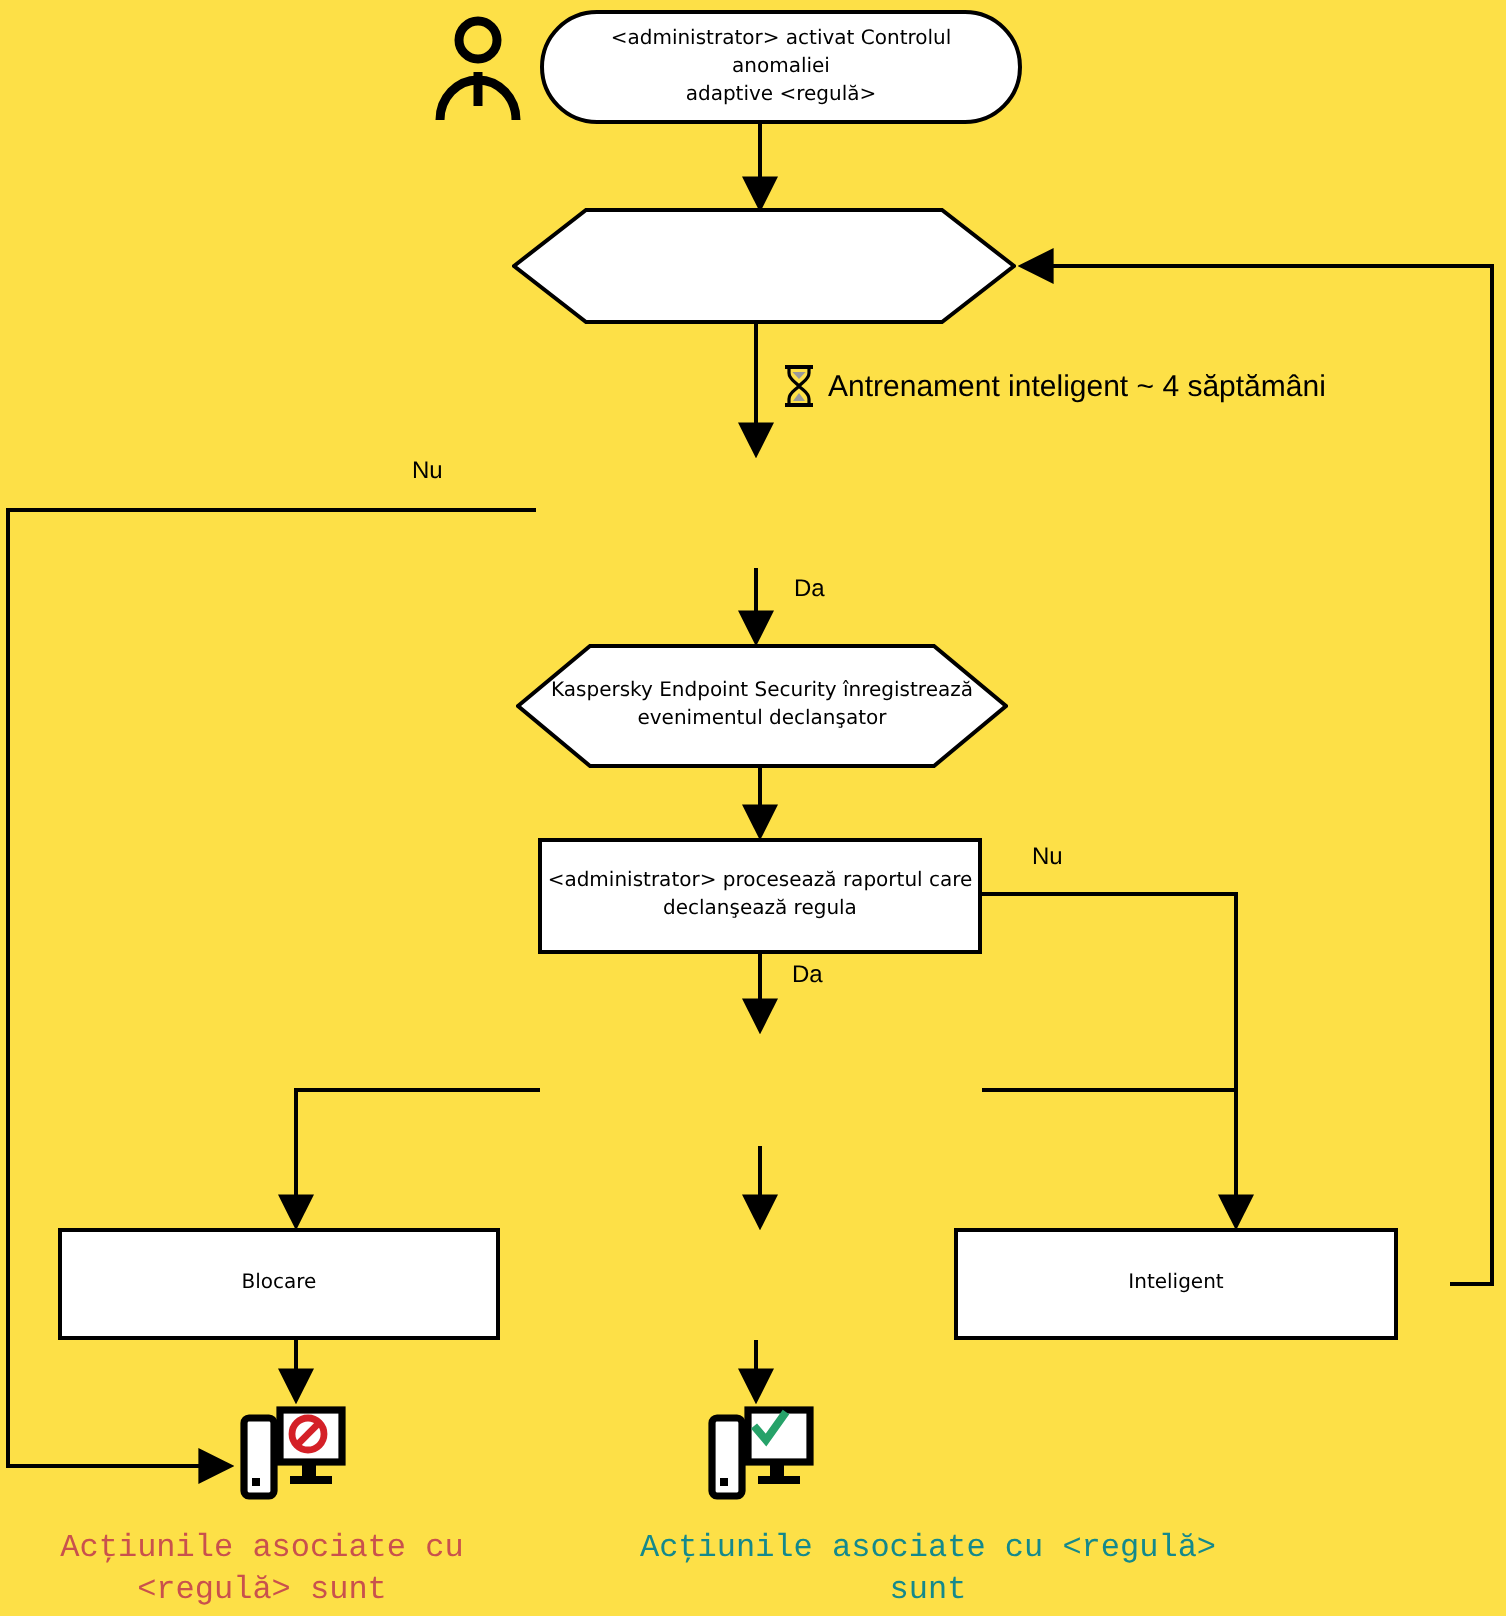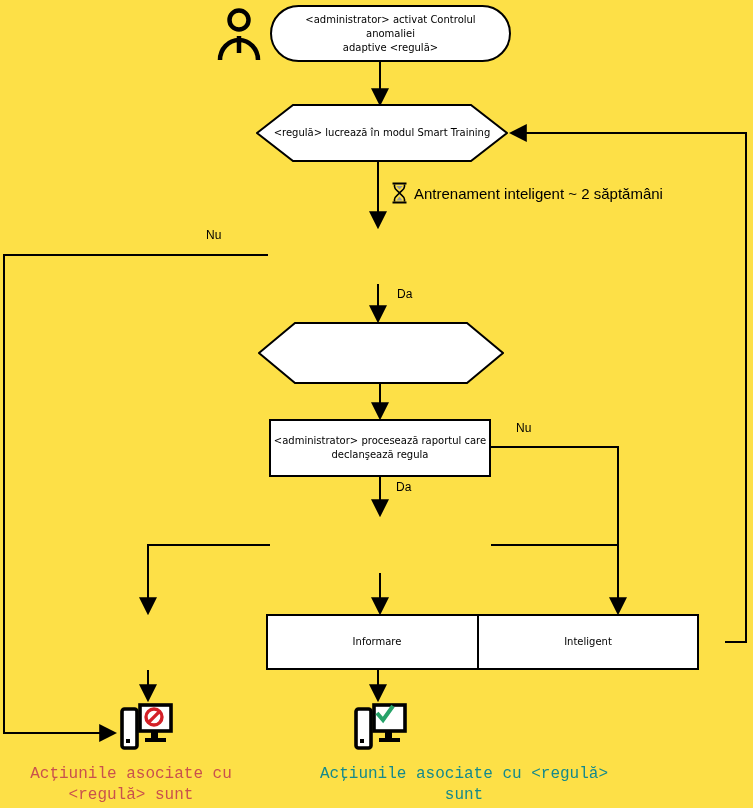--- a/index.html
+++ b/index.html
@@ -79,55 +79,56 @@
 
   <div class="node stadium" style="left:270px;top:5px;width:217px;height:53px;padding:0 10px;">
     <span class="node-text">&lt;administrator&gt; activat Controlul anomaliei
 adaptive &lt;regulă&gt;</span>
   </div>
 
   <div class="node hexnode" style="left:256px;top:104px;width:252px;height:58px;">
     <svg width="252" height="58" viewBox="0 0 252 58">
       <polygon points="1,29 37,1 215,1 251,29 215,57 37,57" fill="#fff" stroke="#000" stroke-width="2"></polygon>
     </svg>
-    <span class="node-text">&lt;regulă&gt; lucrează în modul Smart Training</span>
   </div>
 
   <div id="training-row">
     <svg width="15" height="22" viewBox="0 0 15 22">
       <path d="M0.5,1.5 H14.5 M0.5,20.5 H14.5" stroke="#000" stroke-width="2"></path>
       <path d="M2.5,2.5 v2 c0,3.2 3.2,4.4 5,6.5 c1.8,-2.1 5,-3.3 5,-6.5 v-2" fill="none" stroke="#000" stroke-width="1.6"></path>
       <path d="M2.5,19.5 v-2 c0,-3.2 3.2,-4.4 5,-6.5 c1.8,2.1 5,3.3 5,6.5 v2" fill="none" stroke="#000" stroke-width="1.6"></path>
       <polygon points="4.2,4 10.8,4 7.5,7.5" fill="#9a9a9a"></polygon>
       <polygon points="4.5,18.5 10.5,18.5 7.5,14.5" fill="#9a9a9a"></polygon>
     </svg>
-    <span>Antrenament inteligent ~ 2 săptămâni</span>
+    <span>Antrenament inteligent ~ 4 săptămâni</span>
   </div>
 
 
   <div class="flow-label" style="left:206px;top:228px;">Nu</div>
   <div class="flow-label" style="left:397px;top:287px;">Da</div>
 
   <div class="node hexnode" style="left:258px;top:322px;width:246px;height:62px;">
     <svg width="246" height="62" viewBox="0 0 246 62">
       <polygon points="1,31 37,1 209,1 245,31 209,61 37,61" fill="#fff" stroke="#000" stroke-width="2"></polygon>
     </svg>
+    <span class="node-text">Kaspersky Endpoint Security înregistrează
+evenimentul declanşator</span>
   </div>
 
   <div class="node rectnode" style="left:269px;top:419px;width:218px;height:54px;">
     <span class="node-text">&lt;administrator&gt; procesează raportul care
 declanşează regula</span>
   </div>
 
   <div class="flow-label" style="left:516px;top:421px;">Nu</div>
   <div class="flow-label" style="left:396px;top:480px;">Da</div>
 
 
-  <div class="node rectnode" style="left:266px;top:614px;width:218px;height:52px;">
-    <span class="node-text">Informare</span>
+  <div class="node rectnode" style="left:29px;top:614px;width:217px;height:52px;">
+    <span class="node-text">Blocare</span>
   </div>
   <div class="node rectnode" style="left:477px;top:614px;width:218px;height:52px;">
     <span class="node-text">Inteligent</span>
   </div>
 
   <div class="icon-abs" style="left:119px;top:701px;">
     <svg width="54" height="50" viewBox="0 0 54 50">
       <rect x="3" y="8" width="15" height="39" rx="2.5" fill="#fff" stroke="#000" stroke-width="3.6"></rect>
       <rect x="7" y="38" width="4" height="4" fill="#000"></rect>
       <rect x="21" y="4" width="31" height="26" fill="#fff" stroke="#000" stroke-width="3.6"></rect>

